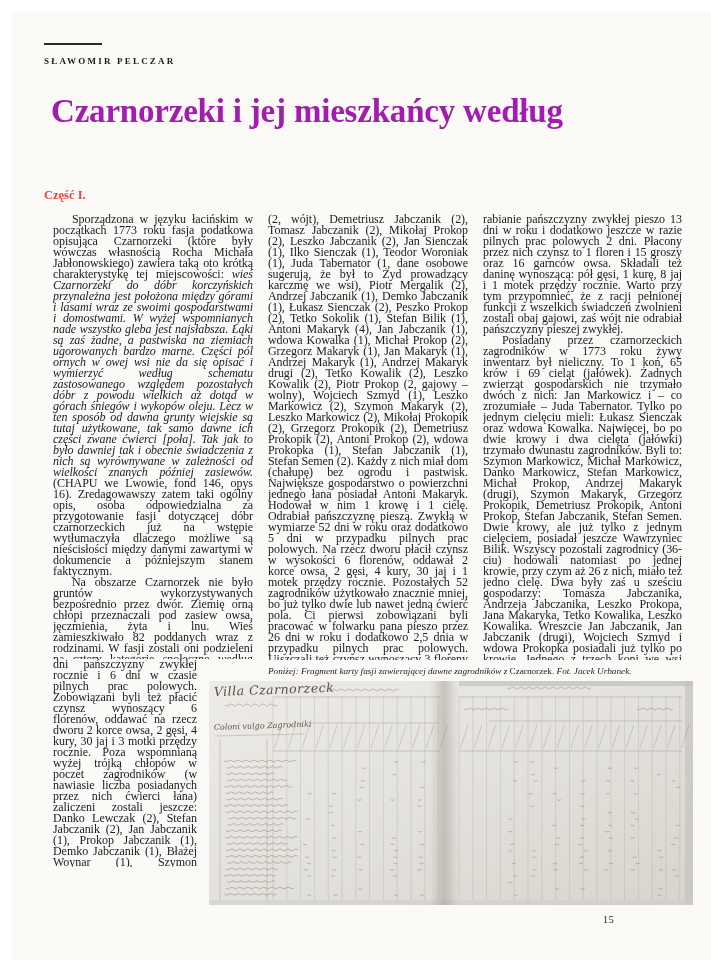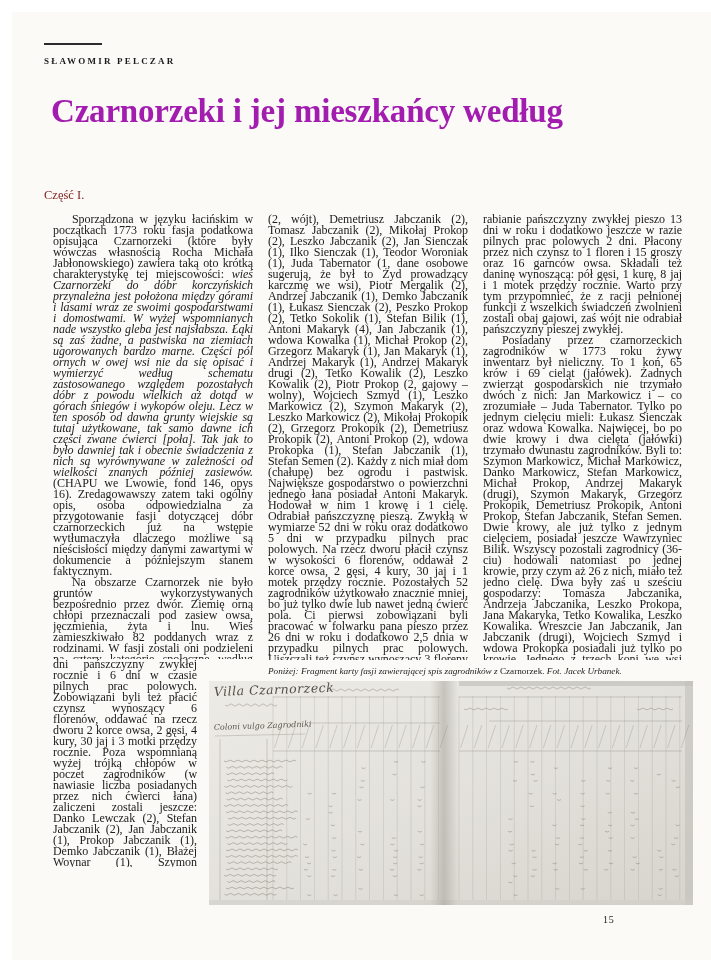--- a/index.html
+++ b/index.html
@@ -12,21 +12,21 @@
   .author{
     position:absolute;left:32px;top:44px;
     font-size:9px;font-weight:700;letter-spacing:2.2px;color:#1b1b1b;
   }
   .title{
     position:absolute;left:39px;top:79px;width:660px;
     font-size:33px;line-height:40px;font-weight:700;color:#a21caf;letter-spacing:-0.2px;
   }
   .section-heading{
     position:absolute;left:32px;top:176px;
-    font-size:12.5px;font-weight:400;color:#7f1d1d;
+    font-size:12.5px;font-weight:700;color:#ef4444;
   }
   .bodytext{
     font-size:12px;line-height:11px;text-align:justify;
     color:#202020;letter-spacing:-0.05px;
   }
   .bodytext p{margin:0;}
   .bodytext p.indent{text-indent:19px;}
   em{font-style:italic;}
   #col1top{position:absolute;left:41px;top:202px;width:200px;height:445px;overflow:hidden;}
   #col2   {position:absolute;left:256px;top:202px;width:200px;height:446px;overflow:hidden;}
@@ -66,21 +66,21 @@
     </div>
   <div id="col3" class="bodytext">
       <p><span>rabianie pańszczyzny zwykłej pieszo 13 dni w roku i dodatkowo jeszcze w razie pilnych prac polowych 2 dni. Płacony przez nich czynsz to 1 floren i 15 groszy oraz 16 garnców owsa. Składali też daninę wynoszącą: pół gęsi, 1 kurę, 8 jaj i 1 motek przędzy rocznie. Warto przy tym przypomnieć, że z racji pełnionej funkcji z wszelkich świadczeń zwolnieni zostali obaj gajowi, zaś wójt nie odrabiał pańszczyzny pieszej zwykłej.</span></p>
       <p class="indent"><span>Posiadany przez czarnorzeckich zagrodników w 1773 roku żywy inwentarz był nieliczny. To 1 koń, 65 krów i 69 cieląt (jałówek). Żadnych zwierząt gospodarskich nie trzymało dwóch z nich: Jan Markowicz i – co zrozumiałe – Juda Tabernator. Tylko po jednym cielęciu mieli: Łukasz Sienczak oraz wdowa Kowalka. Najwięcej, bo po dwie krowy i dwa cielęta (jałówki) trzymało dwunastu zagrodników. Byli to: Szymon Markowicz, Michał Markowicz, Danko Markowicz, Stefan Markowicz, Michał Prokop, Andrzej Makaryk (drugi), Szymon Makaryk, Grzegorz Prokopik, Demetriusz Prokopik, Antoni Prokop, Stefan Jabczanik, Stefan Semen. Dwie krowy, ale już tylko z jednym cielęciem, posiadał jeszcze Wawrzyniec Bilik. Wszyscy pozostali zagrodnicy (36-ciu) hodowali natomiast po jednej krowie, przy czym aż 26 z nich, miało też jedno cielę. Dwa były zaś u sześciu gospodarzy: Tomasza Jabczanika, Andrzeja Jabczanika, Leszko Prokopa, Jana Makaryka, Tetko Kowalika, Leszko Kowalika. Wreszcie Jan Jabczanik, Jan Jabczanik (drugi), Wojciech Szmyd i wdowa Prokopka posiadali już tylko po krowie. Jednego z trzech koni we wsi hodował natomiast Michał Markowicz.</span></p>
     </div>
   <div id="col1bottom" class="bodytext">
       <p><span>dni pańszczyzny zwykłej rocznie i 6 dni w czasie pilnych prac polowych. Zobowiązani byli też płacić czynsz wynoszący 6 florenów, oddawać na rzecz dworu 2 korce owsa, 2 gęsi, 4 kury, 30 jaj i 3 motki przędzy rocznie. Poza wspomnianą wyżej trójką chłopów w poczet zagrodników (w nawiasie liczba posiadanych przez nich ćwierci łana) zaliczeni zostali jeszcze: Danko Lewczak (2), Stefan Jabczanik (2), Jan Jabczanik (1), Prokop Jabczanik (1), Demko Jabczanik (1), Błażej Woynar (1), Szymon Markowicz (2), Jan Markowicz (2), Wawrzyniec Bilik (2), Michał Markowicz (2), Demko Sienczak (2), Danko Markowicz (2), Jan Markowicz (1), Andrzej Jabczanik (1, gajowy - wolny), Stefan Markowicz</span></p>
     </div>
 
   <div id="caption">
-      <p><em>Poniżej: Fragment karty fasji zawierającej spis zagrodników z </em><span>Czarnorzek</span><span>. </span><em>Fot. Jacek Urbanek.</em></p>
+      <p><em>Poniżej: Fragment karty fasji zawierającej dawne zagrodników z </em><span>Czarnorzek</span><span>. </span><em>Fot. Jacek Urbanek.</em></p>
     </div>
 
   <div id="photo">
     <svg id="scan-art" width="484" height="224" viewBox="0 0 484 224" xmlns="http://www.w3.org/2000/svg">
       <defs>
         <linearGradient id="paperGrad" x1="0" y1="0" x2="1" y2="1">
           <stop offset="0" stop-color="#edebe5"></stop>
           <stop offset="0.55" stop-color="#e2e0da"></stop>
           <stop offset="1" stop-color="#d7d4ce"></stop>
         </linearGradient>

